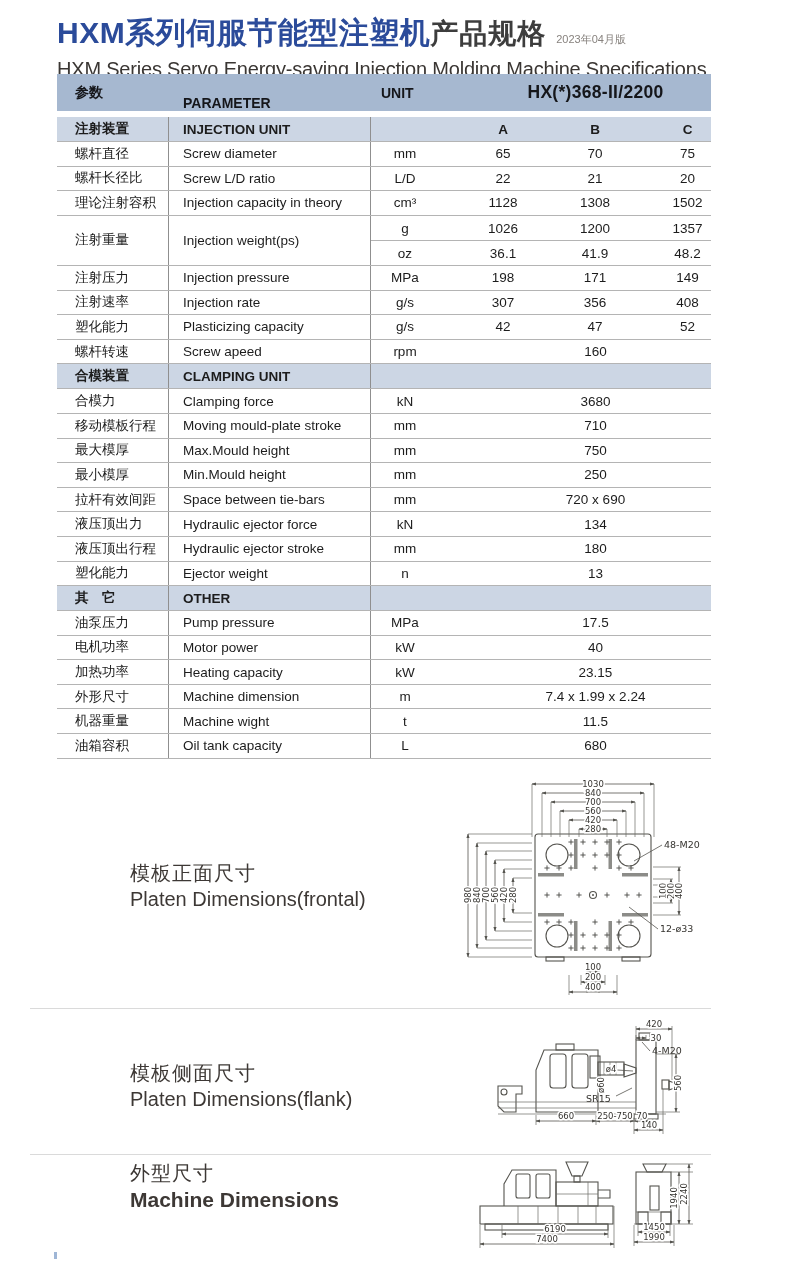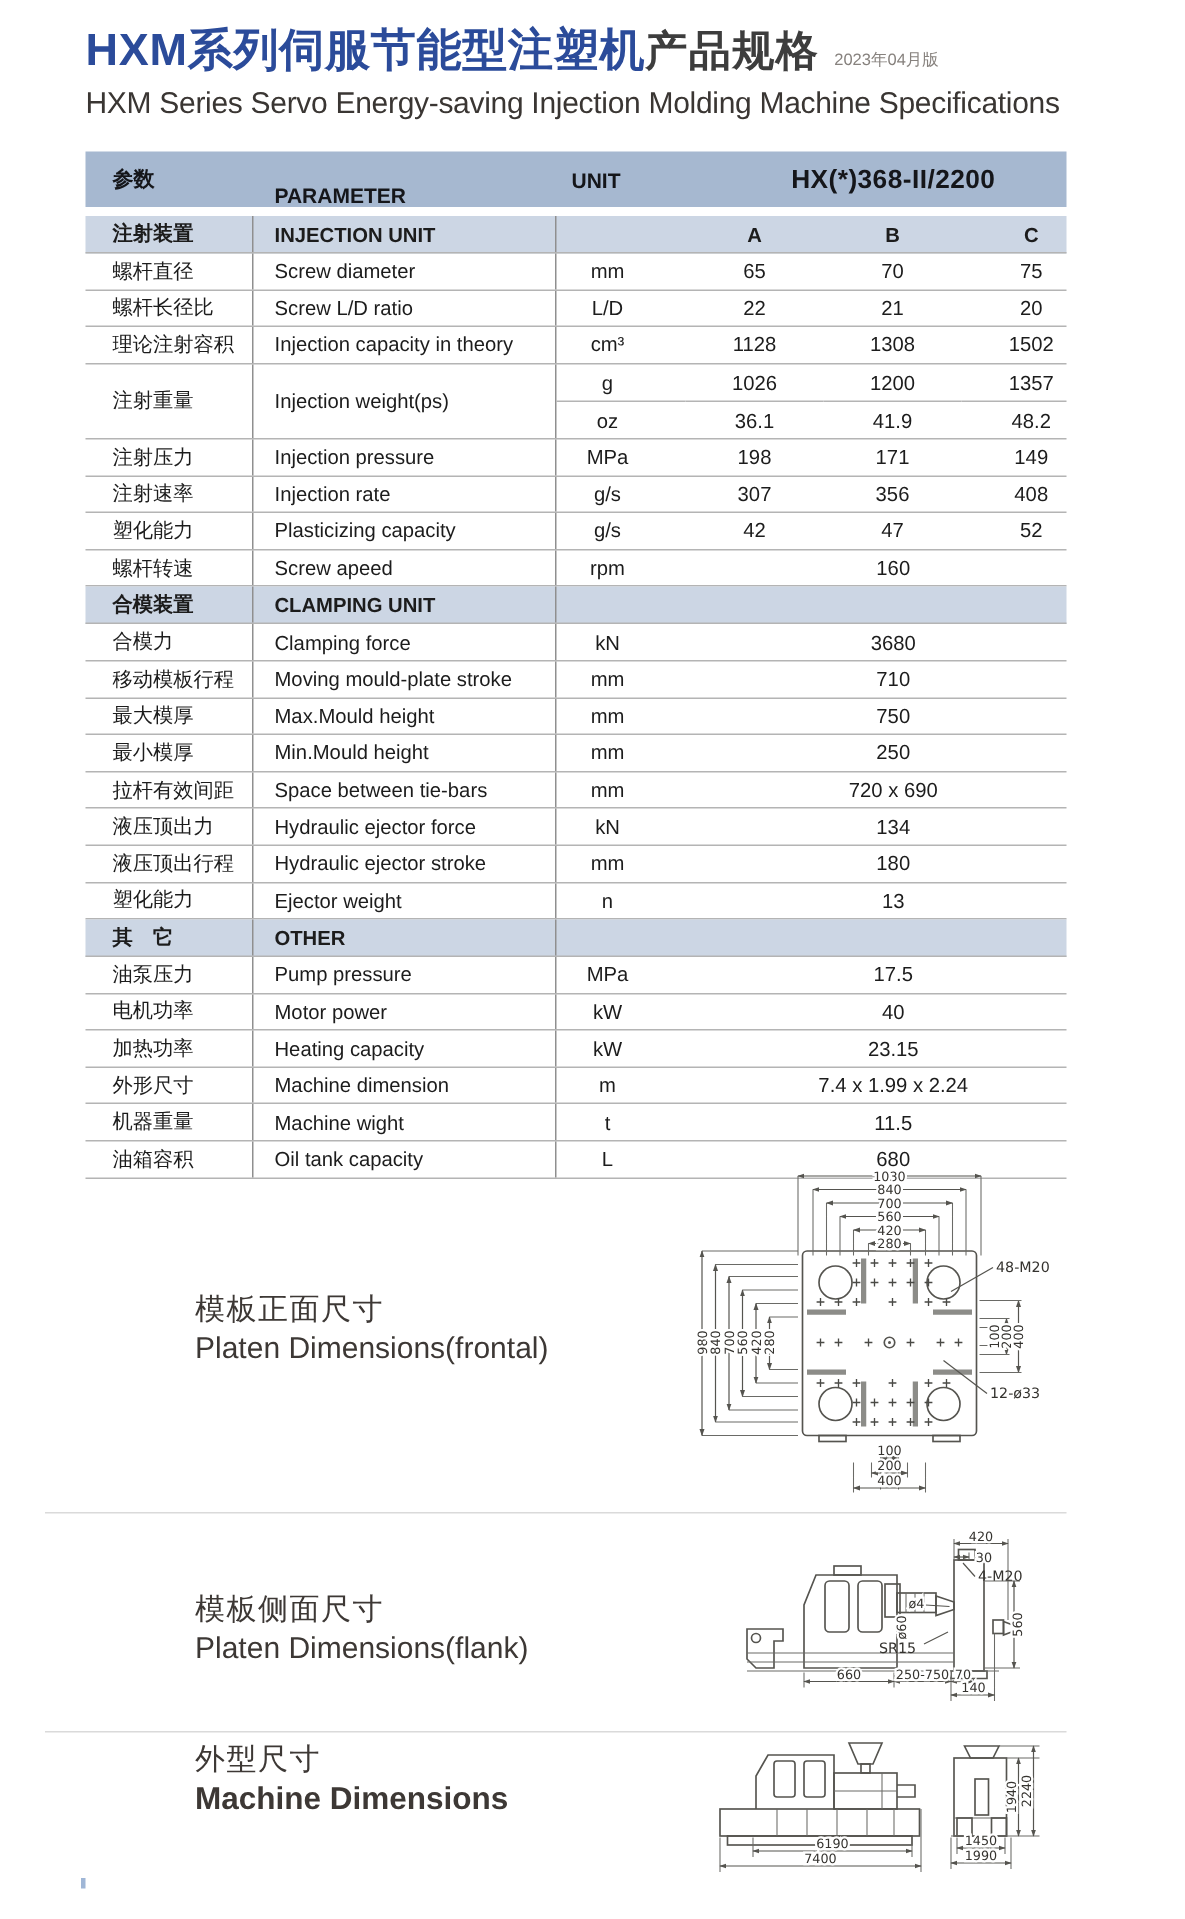--- a/index.html
+++ b/index.html
@@ -11,21 +11,21 @@
   }
   
   .hdr { position: absolute; left: 57px; top: 13px; width: 700px; }
   .title-line { white-space: nowrap; }
   .t-blue { font-size: 30px; font-weight: 700; color: var(--accent, #2b4b9a); letter-spacing: 0.5px; }
   .t-gray { font-size: 28px; font-weight: 600; color: #3d3d3d; letter-spacing: 1px; }
   .t-ed   { font-size: 11px; color: #87827e; margin-left: 10px; }
   .t-sub  { font-size: 20px; color: #3a3633; margin-top: 4px; letter-spacing: -0.2px; }
 
   
-  .spec-table { position: absolute; left: 57px; top: 101px; width: 677px; font-size: 13.5px; }
+  .spec-table { position: absolute; left: 57px; top: 74px; width: 677px; font-size: 13.5px; }
   .thead {
     display: grid; grid-template-columns: 112px 202px 86px 92px 92px 93px;
     height: 37px; align-items: center; background: var(--thead-bg, #a6b8d0);
     font-weight: 700; font-size: 14px; margin-bottom: 6px; color:#15161a;
   }
   .h1 { padding-left: 18px; }
   .h2 { padding-left: 14px; margin-top: 20px; }
   .h3 { padding-left: 10px; }
   .hmodel { grid-column: 4 / 7; text-align: center; font-size: 17.5px; letter-spacing: 0.3px; }
 

